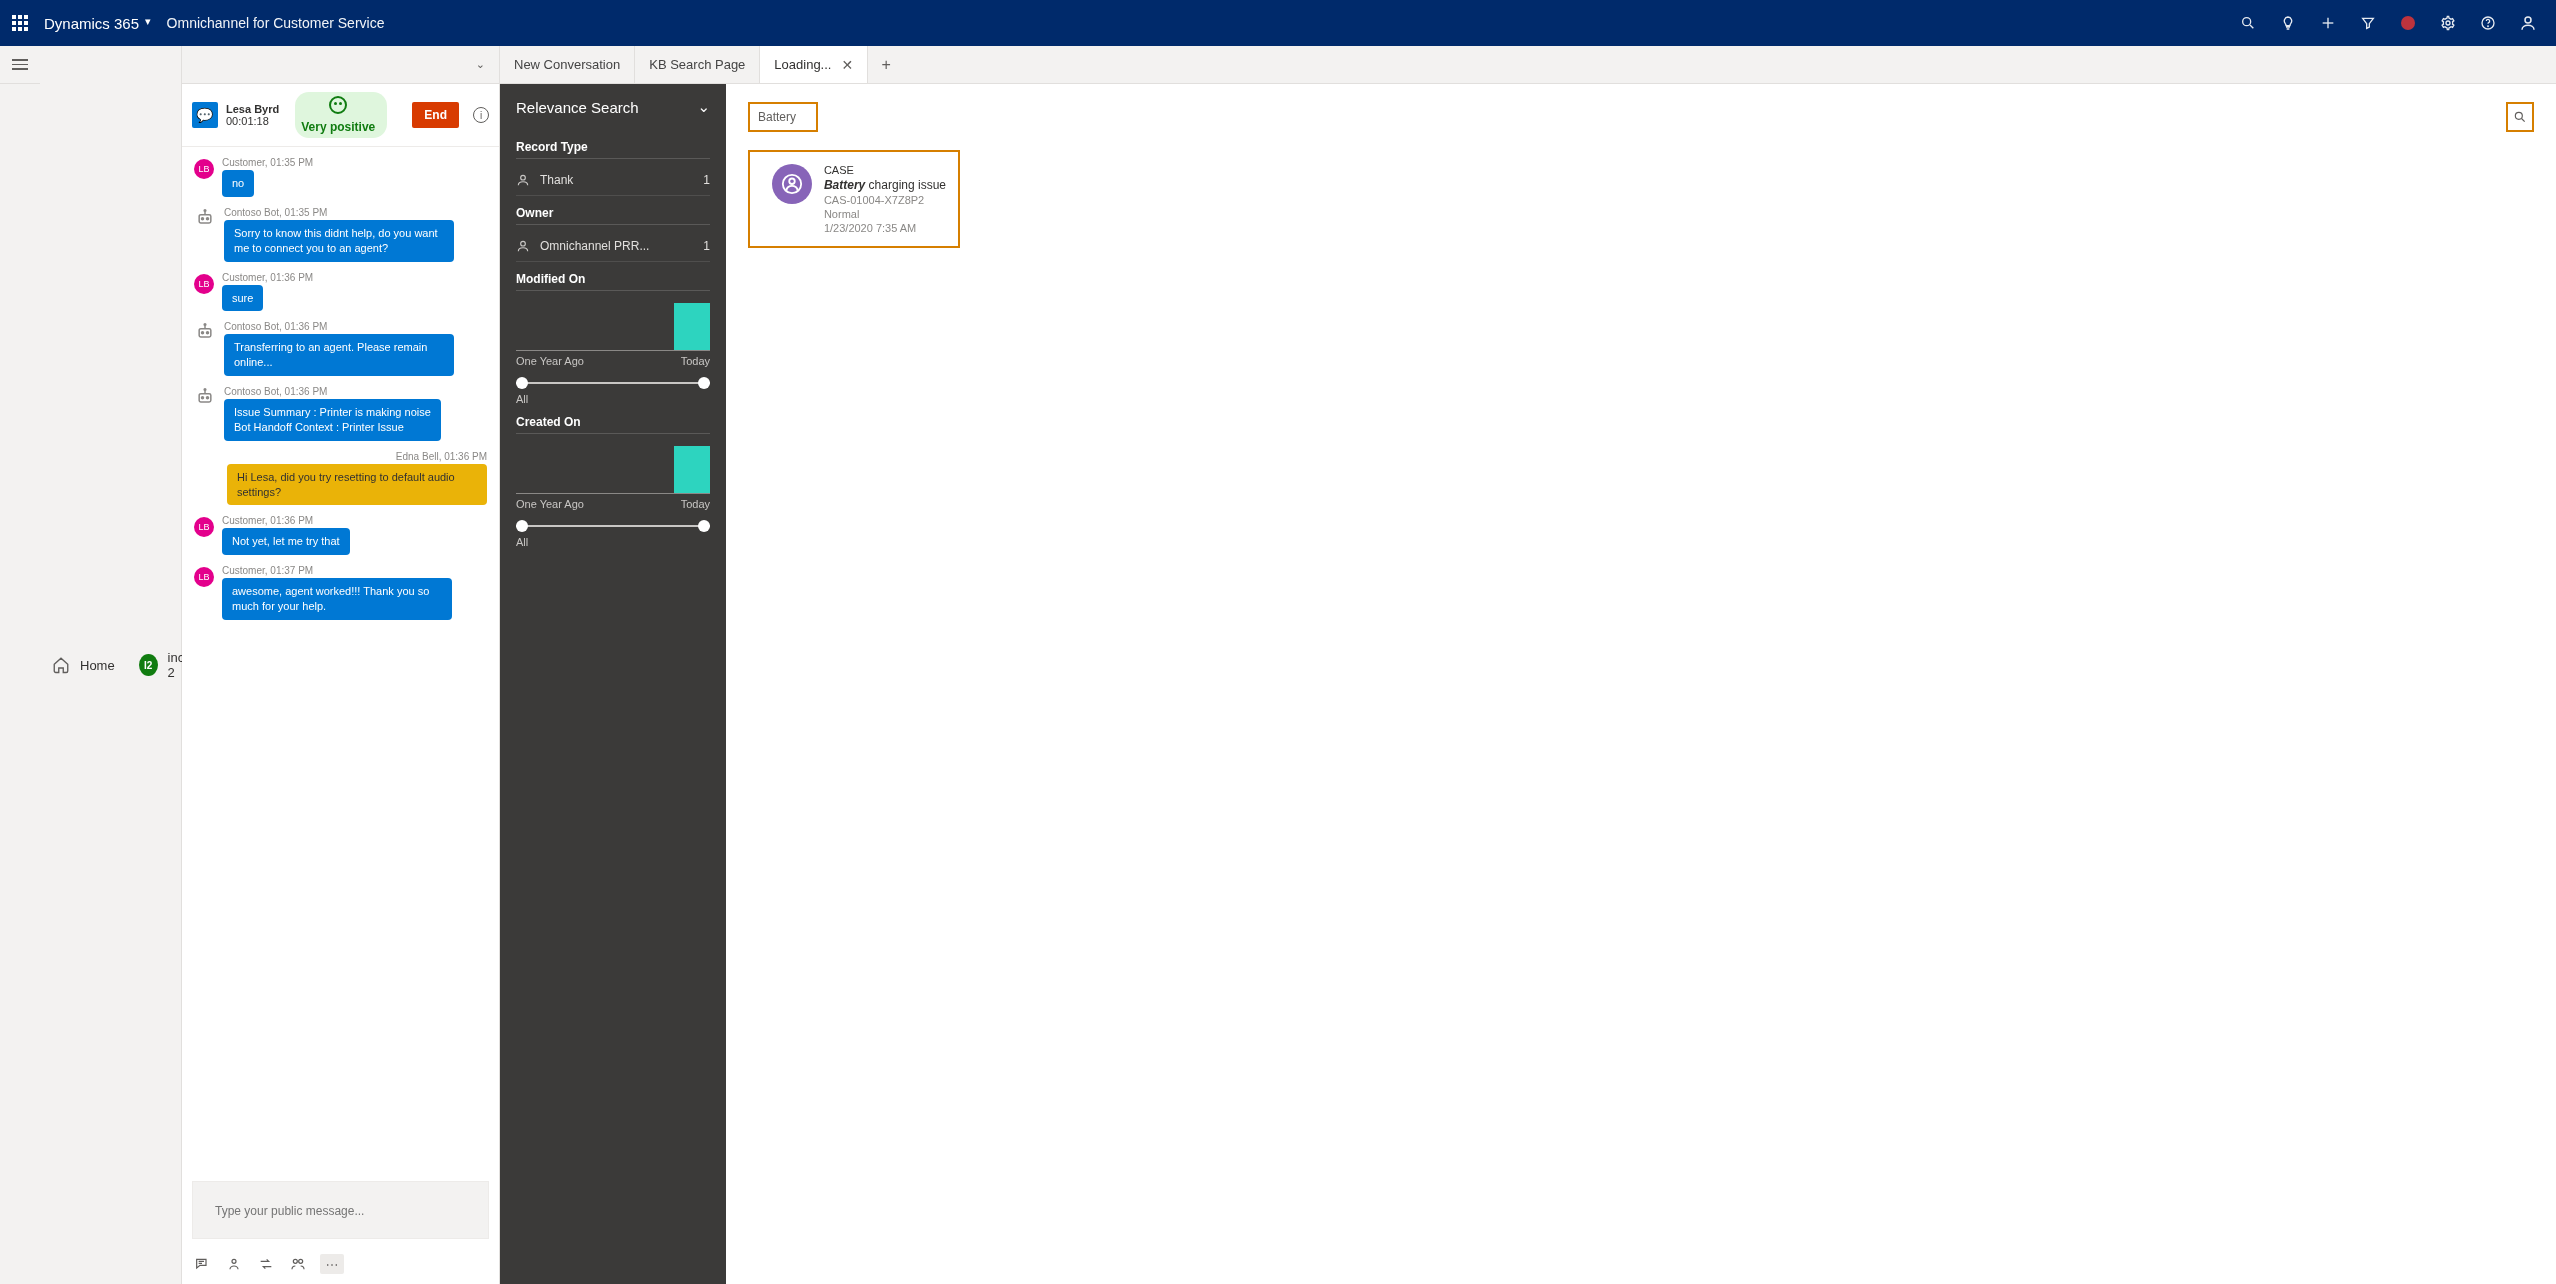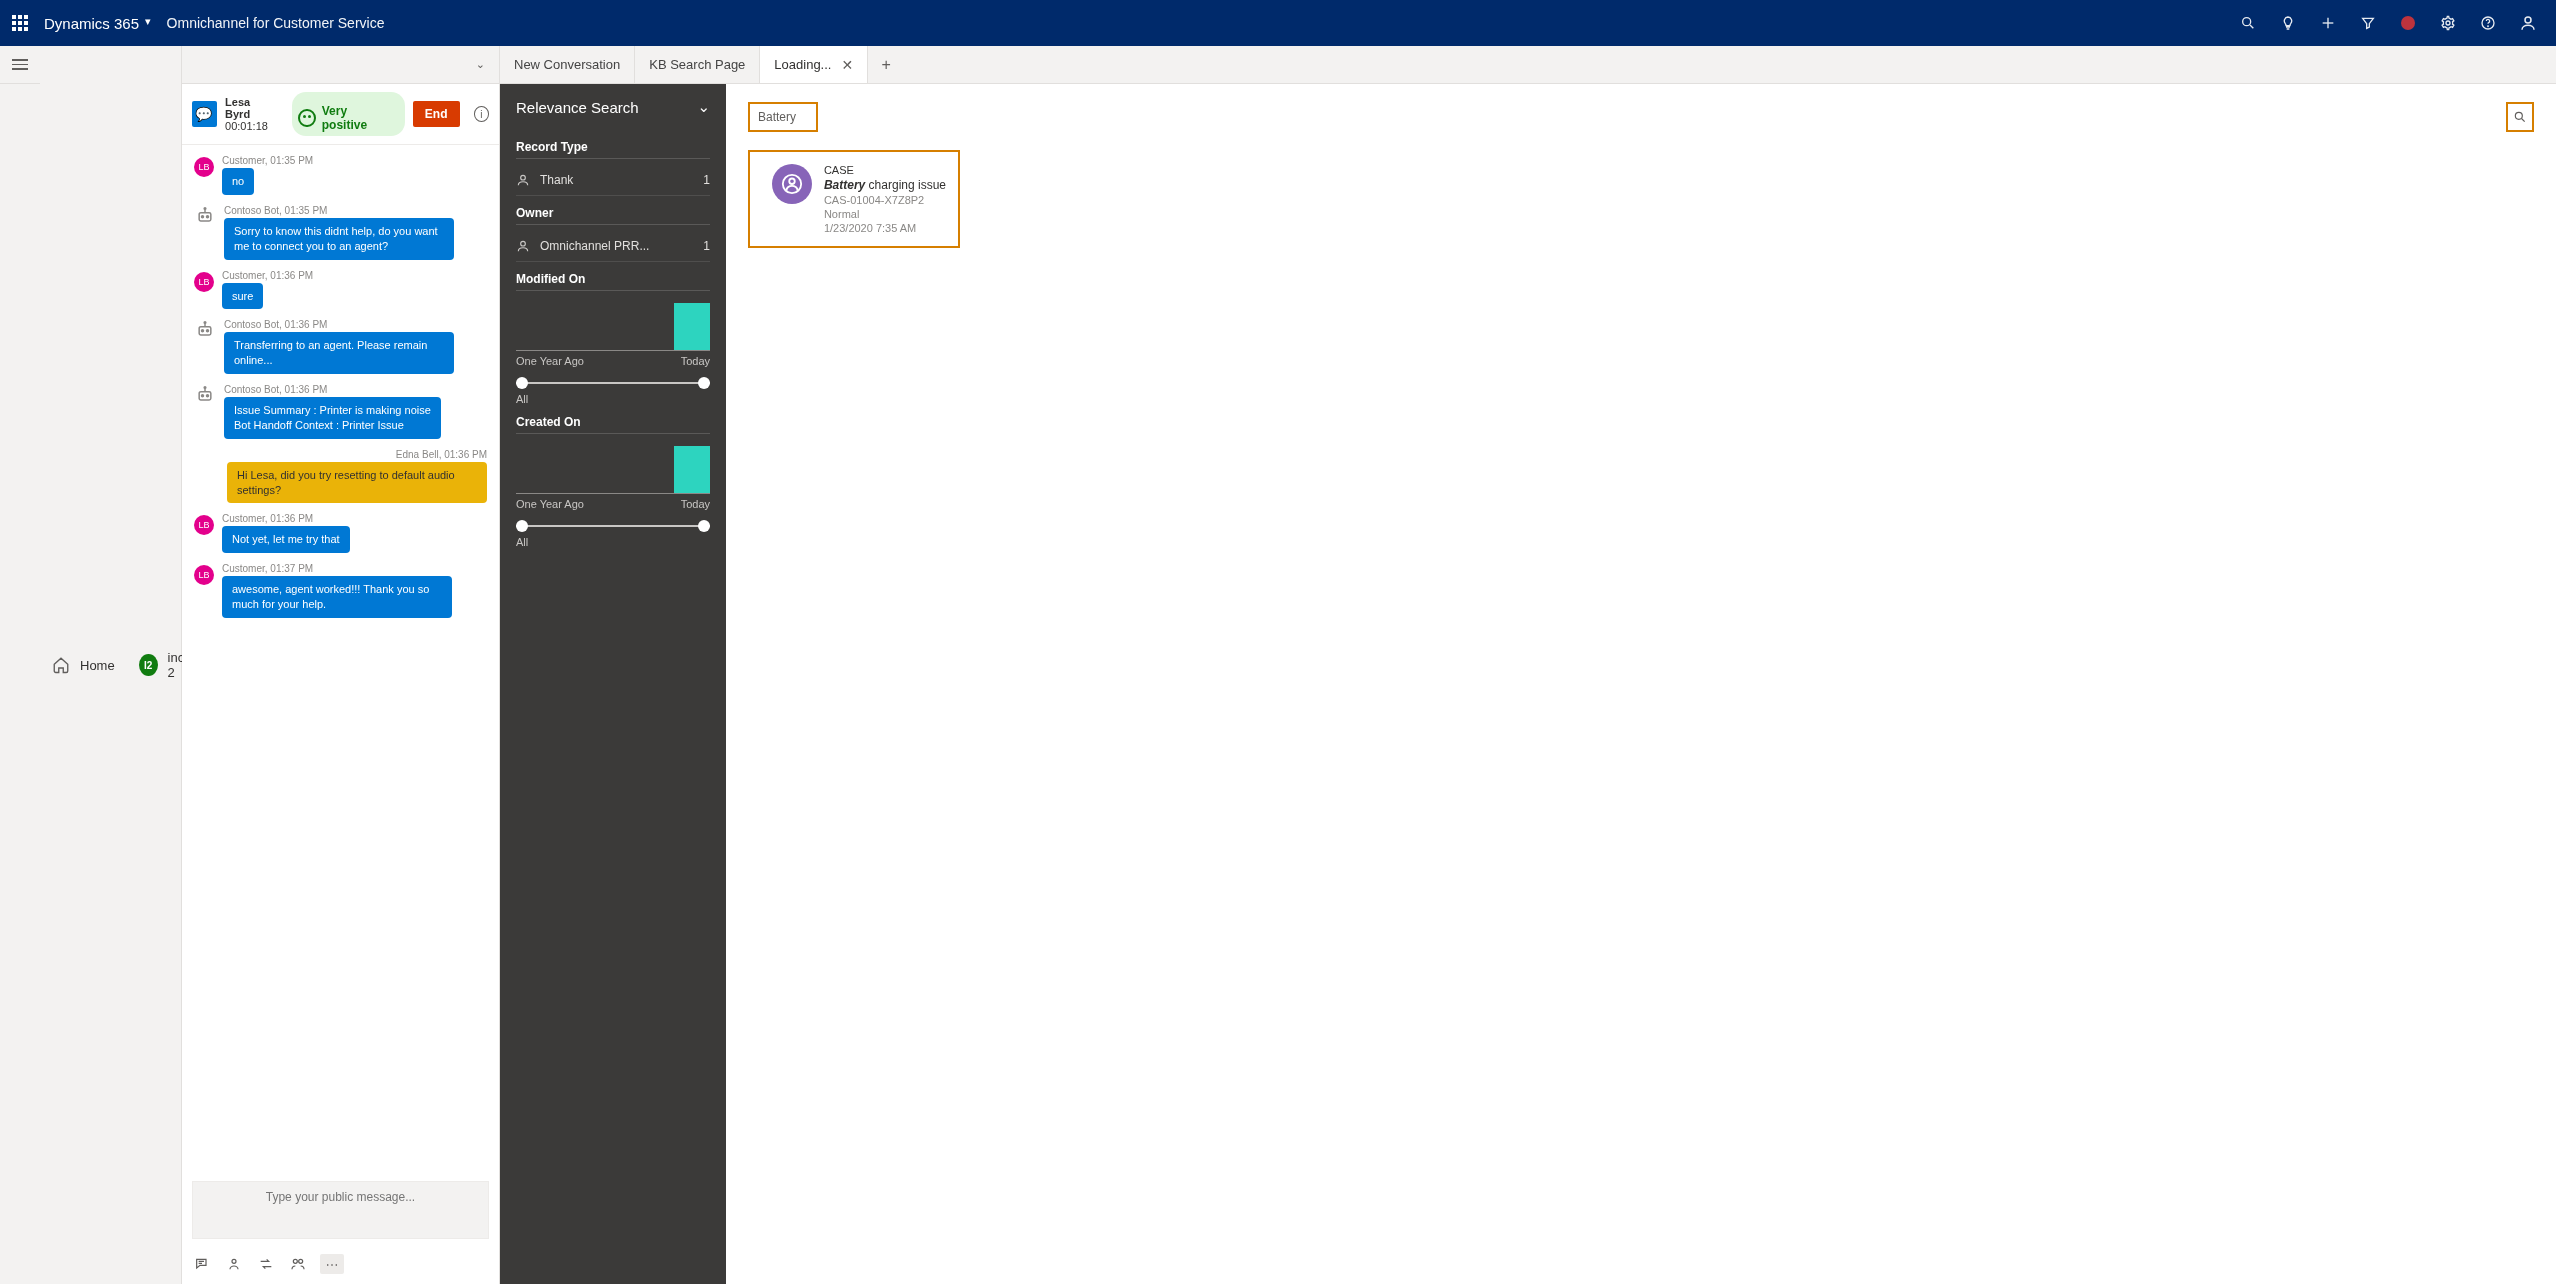--- a/index.html
+++ b/index.html
@@ -44,40 +44,40 @@
 .tab-add { width:36px; display:flex;align-items:center;justify-content:center; cursor:pointer; color:#605e5c; font-size:16px;}
 
 .panels { flex:1; display:flex; min-height:0;}
 
 
 .conv { width:318px; border-right:1px solid #e1dfdd; display:flex; flex-direction:column; background:#fff;}
 .conv-header { display:flex; align-items:center; gap:8px; padding:8px 10px; border-bottom:1px solid #edebe9;}
 .conv-ico { width:26px; height:26px; background:#0078d4; color:#fff; display:flex; align-items:center; justify-content:center; font-size:14px; border-radius:2px;}
 .conv-meta { display:flex; flex-direction:column; line-height:1.1; font-size:11px;}
 .conv-meta .name{font-weight:600;}
-.sent-pill { background:#dff6dd; color:#107c10; border-radius:14px; padding:12px 12px 4px 6px; display:flex; align-items:center; gap:6px; font-size:12px; font-weight:600; margin-left:8px;}
+.sent-pill { background:#dff6dd; color:#107c10; border-radius:14px; padding:4px 12px 4px 6px; display:flex; align-items:center; gap:6px; font-size:12px; font-weight:600; margin-left:8px;flex-direction:column;}
 .sent-pill .face{width:18px;height:18px;border:2px solid #107c10;border-radius:50%;position:relative;}
 .sent-pill .face::before{content:"";position:absolute;width:3px;height:3px;background:#107c10;border-radius:50%;left:3px;top:4px;}
 .sent-pill .face::after{content:"";position:absolute;width:3px;height:3px;background:#107c10;border-radius:50%;right:3px;top:4px;}
 .end-btn { background:#d83b01; color:#fff; border:none; padding:6px 12px; border-radius:2px; font-size:12px; font-weight:600; cursor:pointer; margin-left:auto;}
 .info-ico { color:#605e5c; font-size:14px; margin-left:6px; border:1.5px solid #605e5c; width:16px;height:16px;border-radius:50%;display:flex;align-items:center;justify-content:center; font-size:10px;}
 
 .chat { flex:1; overflow:auto; padding:10px 12px 4px 12px;}
 .msg-row { display:flex; gap:8px; margin-bottom:10px; }
 .msg-row.agent { justify-content:flex-end; }
 .avatar { width:20px;height:20px;border-radius:50%; background:#e3008c; color:#fff; font-size:9px; display:flex;align-items:center;justify-content:center; flex-shrink:0; margin-top:2px;}
 .bot-avatar { width:22px; height:22px; display:flex; align-items:center; justify-content:center; flex-shrink:0; margin-top:0;}
 .bot-avatar svg { width:20px; height:20px; }
 .msg-col { display:flex; flex-direction:column; gap:2px; max-width:230px;}
 .msg-col.agent { align-items:flex-end; max-width:260px;}
 .meta { font-size:10px; color:#8a8886;}
 .bubble { background:#0078d4; color:#fff; padding:6px 10px; border-radius:4px; font-size:11px; line-height:1.35; width:fit-content;}
 .bubble.light { background:#eab308; color:#323130;}
 .chat-input-wrap { padding:6px 10px;}
-.chat-input { width:100%; height:58px; resize:none; background:#f3f2f1; border:1px solid #edebe9; padding:8px; font-size:12px; color:#605e5c; font-family:inherit;text-align:center;}
+.chat-input { width:100%; height:58px; resize:none; background:#f3f2f1; border:1px solid #edebe9; padding:22px; font-size:12px; color:#605e5c; font-family:inherit;}
 .chat-tools { display:flex; gap:12px; padding:6px 10px 10px 10px; align-items:center;}
 .chat-tools .tool { width:20px;height:20px; display:flex;align-items:center;justify-content:center; cursor:pointer; color:#605e5c;}
 .chat-tools .more { background:#edebe9; width:24px;height:20px; border-radius:2px;}
 
 
 .relpanel { width:226px; background:#3b3a39; color:#e1dfdd; display:flex; flex-direction:column; padding:14px 16px; font-size:12px;}
 .reltitle { font-size:15px; color:#fff; display:flex; align-items:center; justify-content:space-between; margin-bottom:14px;}
 .relsection { font-weight:600; color:#fff; font-size:12px; margin:10px 0 6px; border-bottom:1px solid #5a5958; padding-bottom:4px;}
 .relrow { display:flex; align-items:center; justify-content:space-between; padding:8px 0; border-bottom:1px solid #4f4e4d; font-size:12px;}
 .relrow .lbl { display:flex; align-items:center; gap:10px;}

